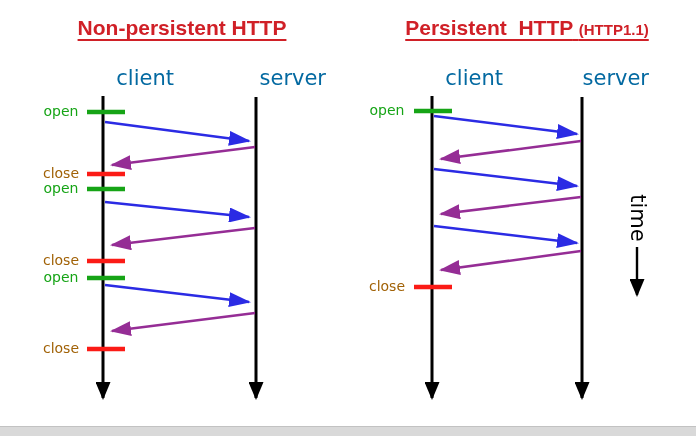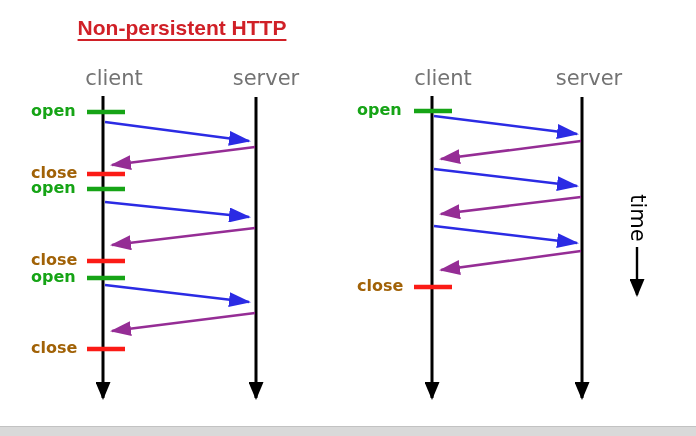--- a/index.html
+++ b/index.html
@@ -27,32 +27,32 @@
     text-decoration-thickness: 1.5px;
     text-underline-offset: 4px;
     white-space: pre;
   }
   .panel-title .note { font-size: 15px; font-weight: 700; }
 
   .endpoint-label {
     position: absolute;
     top: 66px;
     width: 120px;
-    text-align: center;
+    text-align: right;
     font-size: 21px;
-    color: #737373;
+    color: #0369a1;
   }
 
   .mk {
     position: absolute;
     height: 18px;
     line-height: 18px;
-    font-size: 16px;
-    font-weight: 700;
-    text-align: left;
+    font-size: 14px;
+    font-weight: 400;
+    text-align: center;
     width: 60px;
   }
   .mk.open  { color: #16a416; }
   .mk.close { color: #a16207; }
   .mk-left  { right: 613px; }
   .mk-right { right: 287px; }
 
   .time-label {
     position: absolute;
     left: 607px;
@@ -128,20 +128,21 @@
       <line class="msg" x1="581" y1="197" x2="441" y2="214" marker-end="url(#ahPurple)" stroke="#952d95"></line>
       <line class="msg" x1="434" y1="226" x2="577" y2="243" marker-end="url(#ahBlue)" stroke="#2b2be4"></line>
       <line class="msg" x1="581" y1="251" x2="441" y2="270" marker-end="url(#ahPurple)" stroke="#952d95"></line>
       <line class="tick" x1="414" y1="287" x2="452" y2="287" stroke="#fb1b16"></line>
     </g>
 
     <line class="time-axis-line" x1="637" y1="247" x2="637" y2="295" marker-end="url(#ahBlack)" stroke="#000000"></line>
   </svg>
 
   <div class="panel-title" style="left:32px;">Non-persistent HTTP</div>
+  <div class="panel-title" style="left:377px;"><span>Persistent  HTTP</span> <span class="note">(HTTP1.1)</span></div>
 
   <div class="endpoint-label" style="left:54px;">client</div>
   <div class="endpoint-label" style="left:206px;">server</div>
   <div class="endpoint-label" style="left:383px;">client</div>
   <div class="endpoint-label" style="left:529px;">server</div>
 
   <div class="mk mk-left open" style="top:102px;">open</div>
   <div class="mk mk-left close" style="top:164px;">close</div>
   <div class="mk mk-left open" style="top:179px;">open</div>
   <div class="mk mk-left close" style="top:251px;">close</div>

